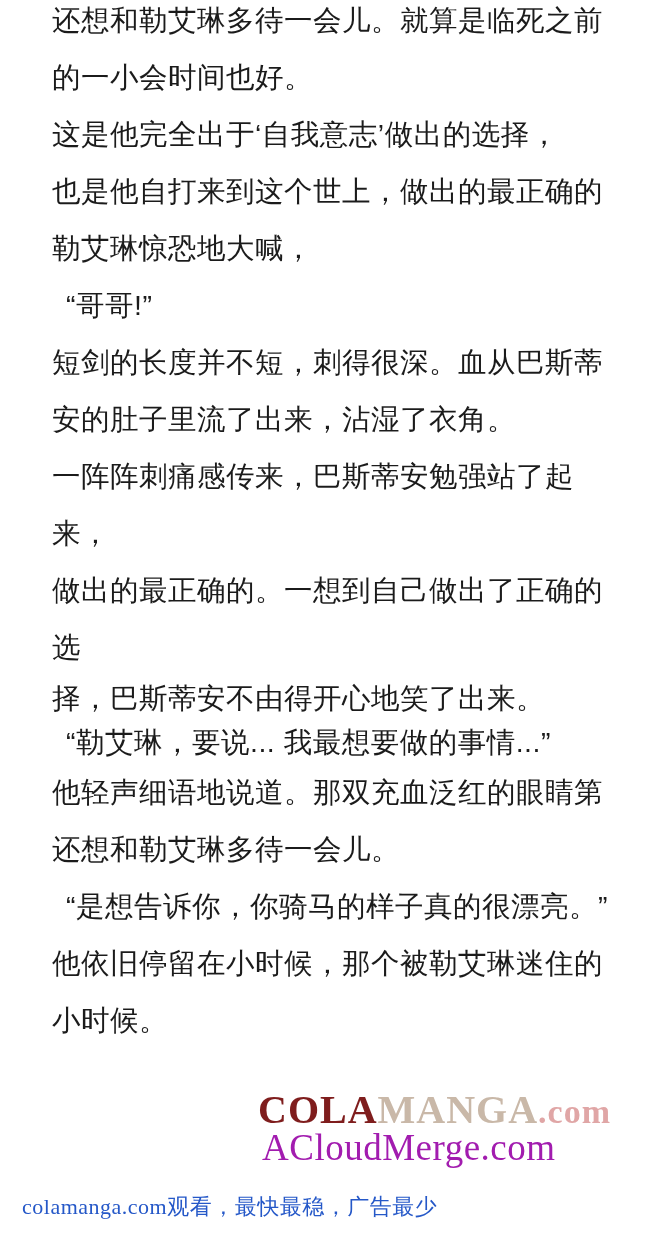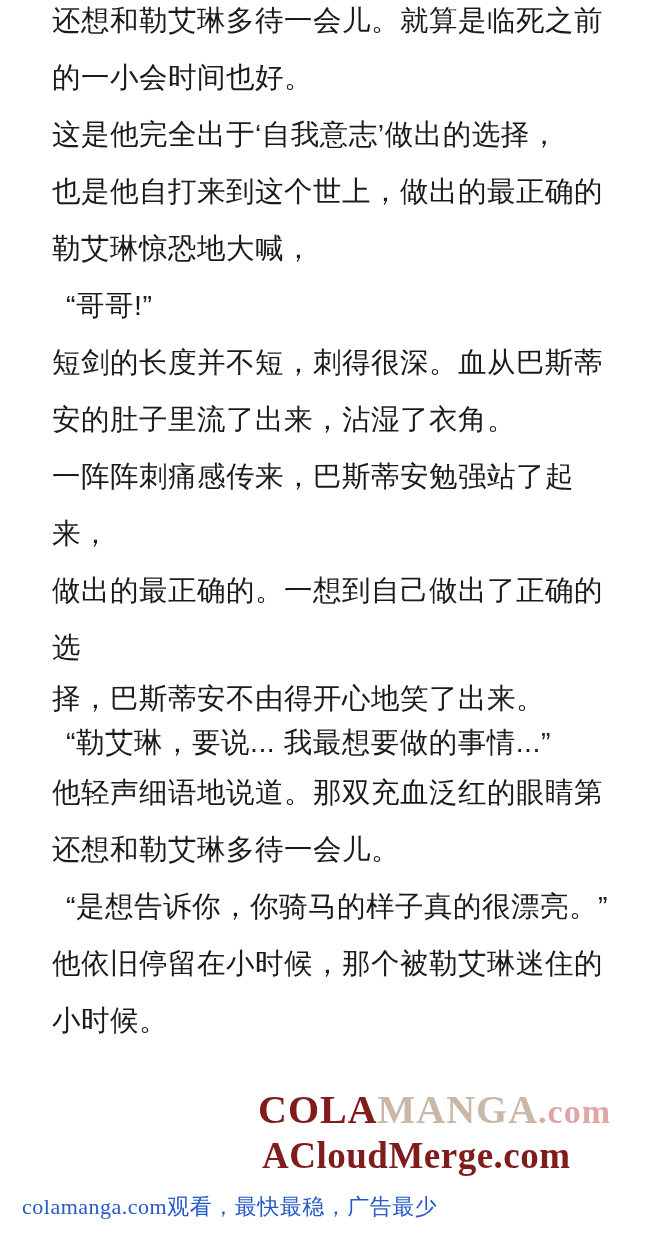--- a/index.html
+++ b/index.html
@@ -67,25 +67,25 @@
     font-weight: bold;
     letter-spacing: 1px;
     white-space: nowrap;
   }
   .wm-cola { color: #7f1d1d; }
   .wm-manga { color: #c9b8a8; margin-top: 40px; }
   .wm-com { color: #e0a6a6; font-size: 34px; }
   .wm-line2 {
     position: absolute;
     left: 262px;
-    top: 48px;
+    top: 40px;
     font-family: "Liberation Serif", serif;
     font-size: 37px;
-    font-weight: bold;
-    color: #7f1d1d;
+    font-weight: normal;
+    color: #a21caf;
     letter-spacing: 0.5px;
     white-space: nowrap;
   }
 
   .footer-note {
     position: absolute;
     left: 22px;
     top: 1192px;
     width: 620px;
     font-family: Liberation Serif, serif;

